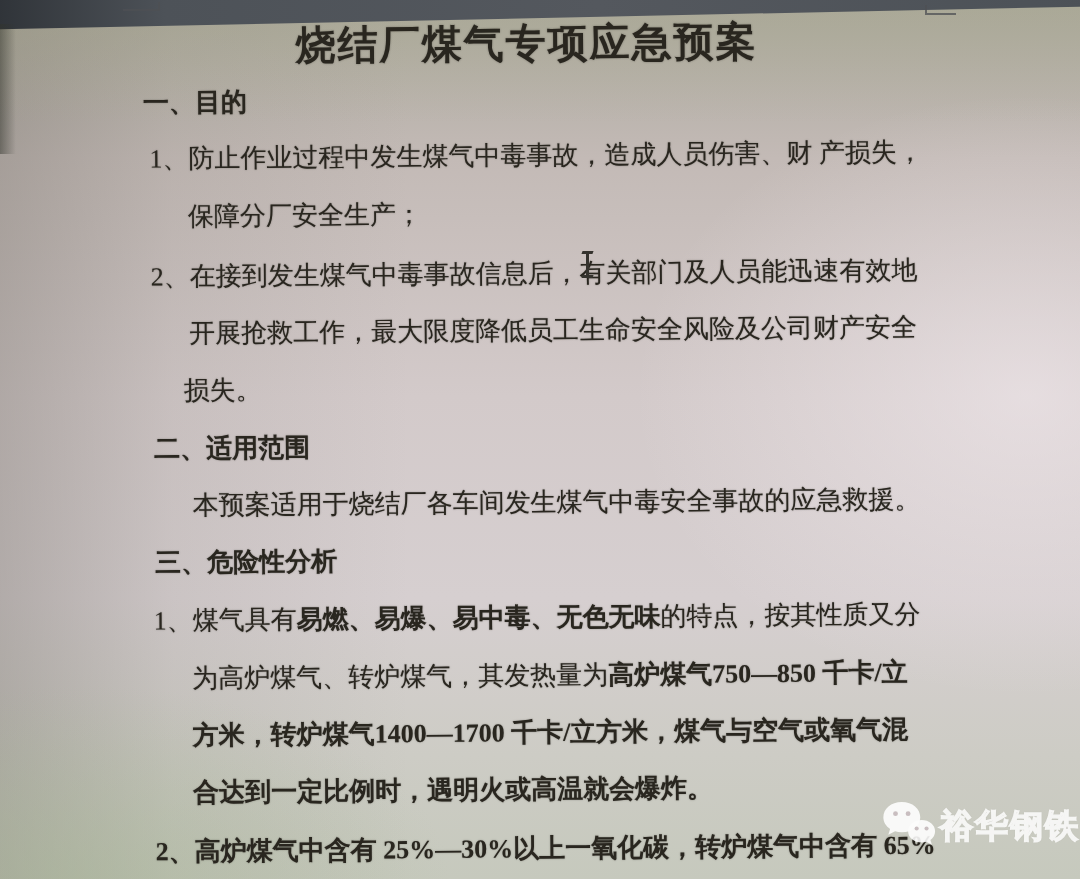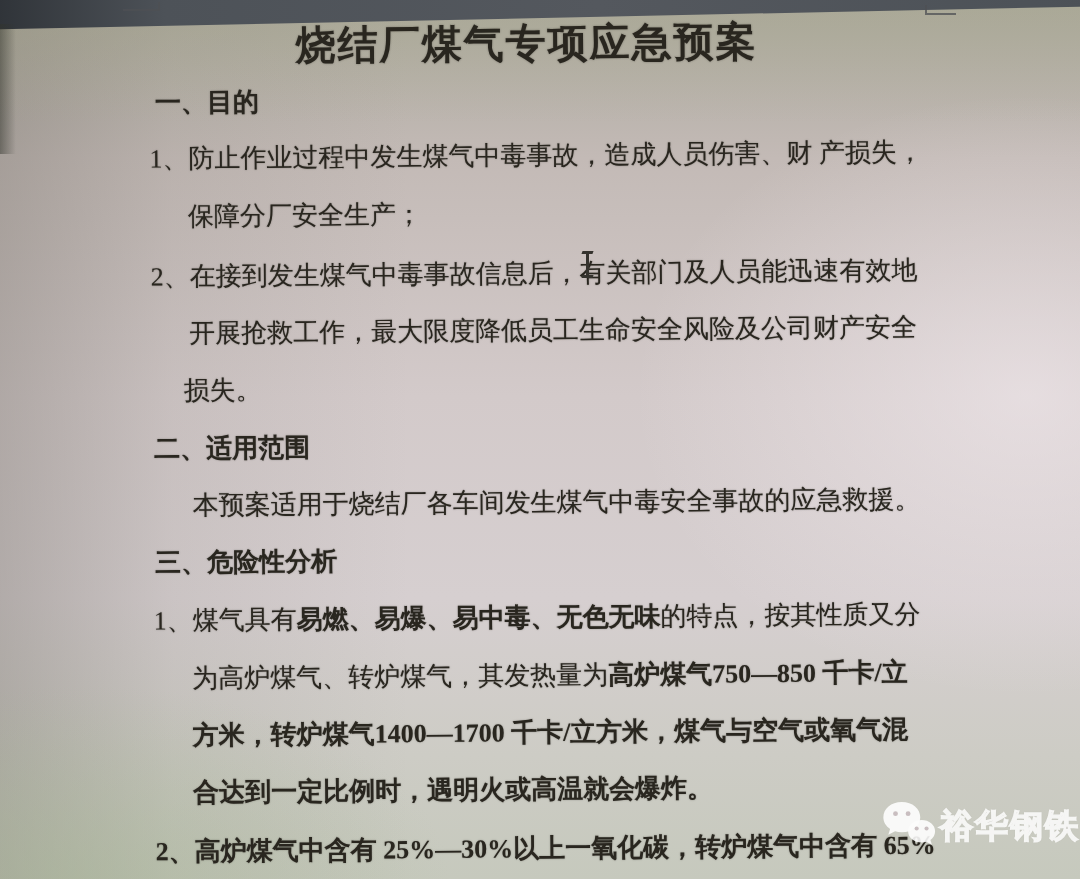--- a/index.html
+++ b/index.html
@@ -66,21 +66,21 @@
 <body>
 
 <div class="top-strip"></div>
 <div class="left-shade"></div>
 <div class="mark mark-tl"></div>
 <div class="mark mark-tr"></div>
 
 <div class="doc">
   <div class="title">烧结厂煤气专项应急预案</div>
 
-  <div class="ln b" style="left:158px; top:84px;"><span>一、目的</span></div>
+  <div class="ln b" style="left:146px; top:84px;"><span>一、目的</span></div>
 
   <div class="ln" style="left:152px; top:140px;"><span>1、防止作业过程中发生煤气中毒事故，造成人员伤害、财 产损失，</span></div>
   <div class="ln" style="left:190px; top:198px;"><span>保障分厂安全生产；</span></div>
   <div class="ln" style="left:152px; top:258px;"><span>2、在接到发生煤气中毒事故信息后，有关部门及人员能迅速有效地</span></div>
   <div class="ln" style="left:190px; top:315px;"><span>开展抢救工作，最大限度降低员工生命安全风险及公司财产安全</span></div>
   <div class="ln" style="left:184px; top:372px;"><span>损失。</span></div>
 
   <div class="ln b" style="left:154px; top:430px;"><span>二、适用范围</span></div>
   <div class="ln" style="left:192px; top:487px;"><span>本预案适用于烧结厂各车间发生煤气中毒安全事故的应急救援。</span></div>
 

